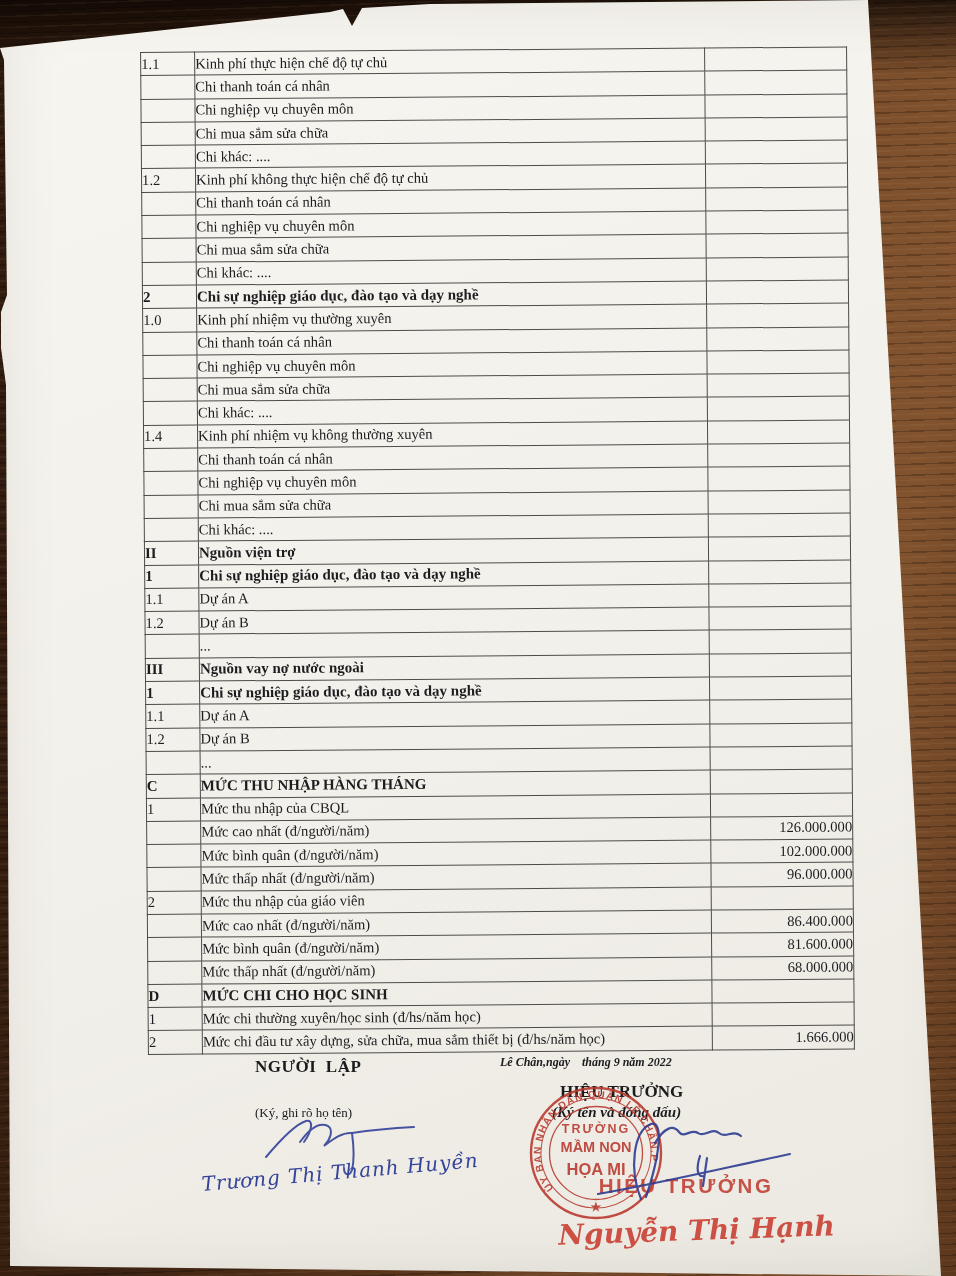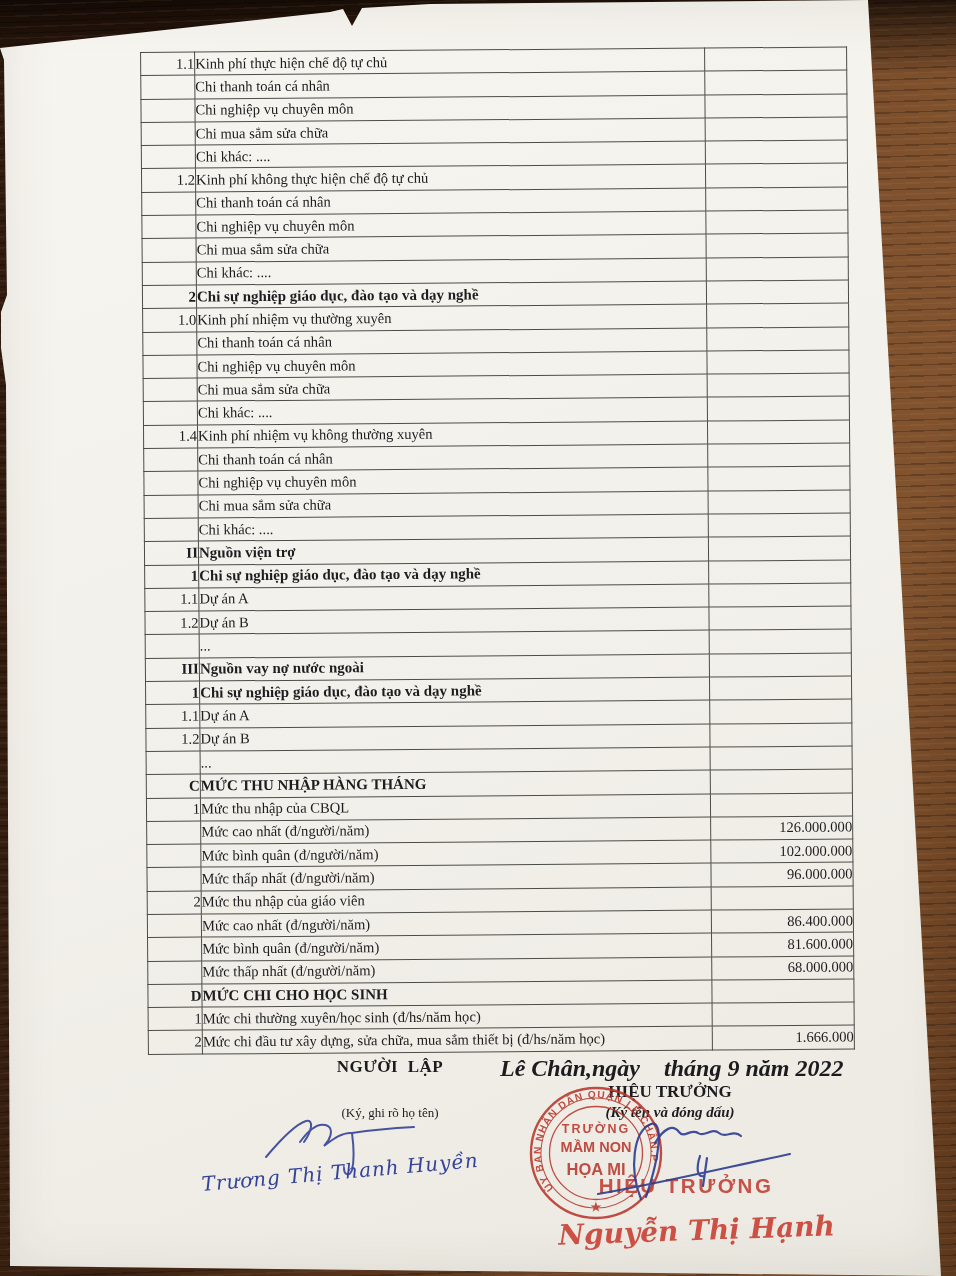--- a/index.html
+++ b/index.html
@@ -23,29 +23,29 @@
       868px 0px,941px 1276px,938px 1276px,10px 1266px,10px 1240px,6px 385px,
       1px 348px,1px 312px,7px 295px,6px 222px,4px 60px);}
   .content{position:absolute;inset:0;}
   
   table.budget{position:absolute;left:144px;top:52px;width:706px;
     border-collapse:collapse;table-layout:fixed;
     transform:rotate(-0.45deg);transform-origin:0 50%;}
   table.budget td{border:1px solid #4c4c49;height:22.3px;padding:0;
     font-family:"Liberation Serif",serif;font-size:14.6px;color:#1d1d20;
     white-space:nowrap;overflow:hidden;}
-  td.c1{text-align:right;}
+  td.c1{text-align:left;}
   td.c2{padding-left:10px;}
   td.c3{text-align:right;padding-right:13px;font-size:15.2px;}
   tr.bold td{font-weight:bold;font-size:15px;}
   
-  .ftxt{position:absolute;color:#1c1c1f;text-align:center;white-space:pre;}
+  .ftxt{position:absolute;color:#1c1c1f;white-space:pre;}
   .f-left-title{left:255px;top:1057px;width:270px;font-size:17px;font-weight:bold;letter-spacing:.5px;}
   .f-left-sub{left:255px;top:1105px;width:270px;font-size:13px;}
-  .f-date{left:500px;top:1055px;width:340px;font-size:24px;font-weight:bold;font-style:italic;}
+  .f-date{left:500px;top:1055px;width:340px;font-size:12px;font-weight:bold;font-style:italic;}
   .f-right-title{left:560px;top:1082px;width:220px;font-size:17px;font-weight:bold;}
   .f-right-sub{left:552px;top:1104px;width:236px;font-size:15px;font-weight:bold;font-style:italic;}
   
   .sig-name-left{position:absolute;left:188px;top:1160px;width:304px;text-align:center;
     font-family:"DejaVu Serif",serif;font-style:italic;font-size:20px;letter-spacing:1px;
     color:#35439a;transform:rotate(-5deg);}
   .ink-svg{position:absolute;left:0;top:0;pointer-events:none;}
 </style>
 </head>
 <body>

